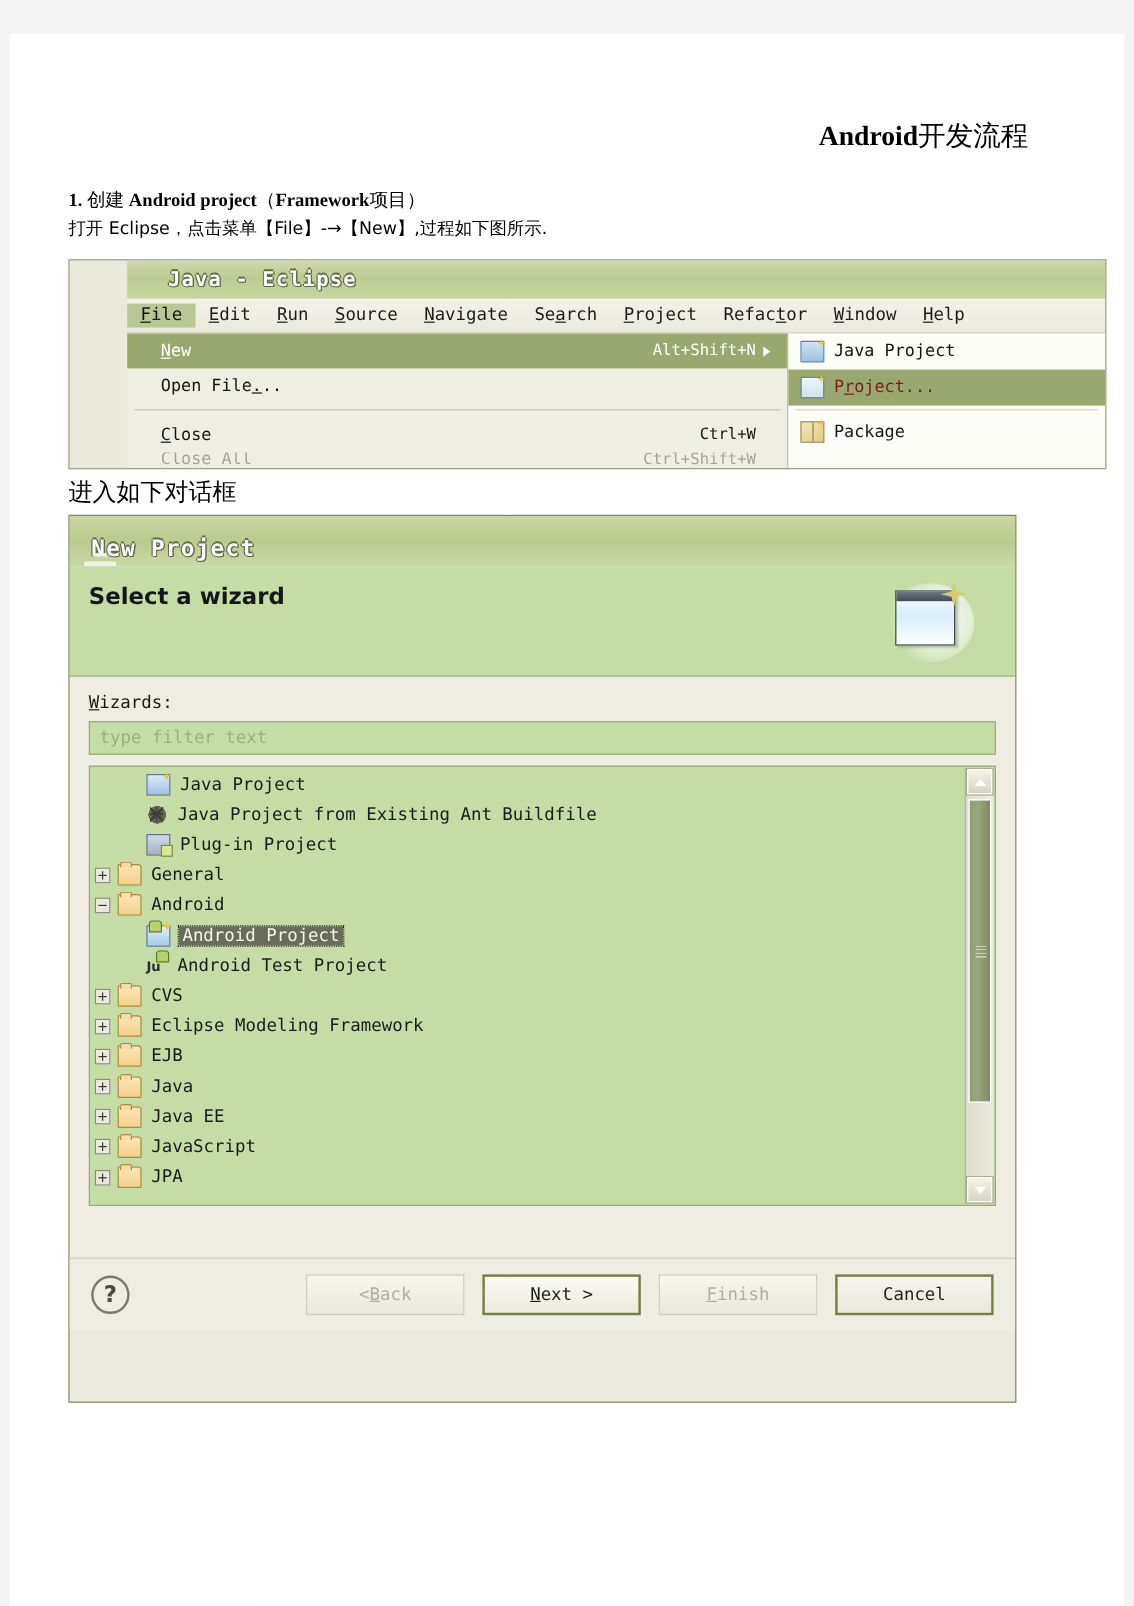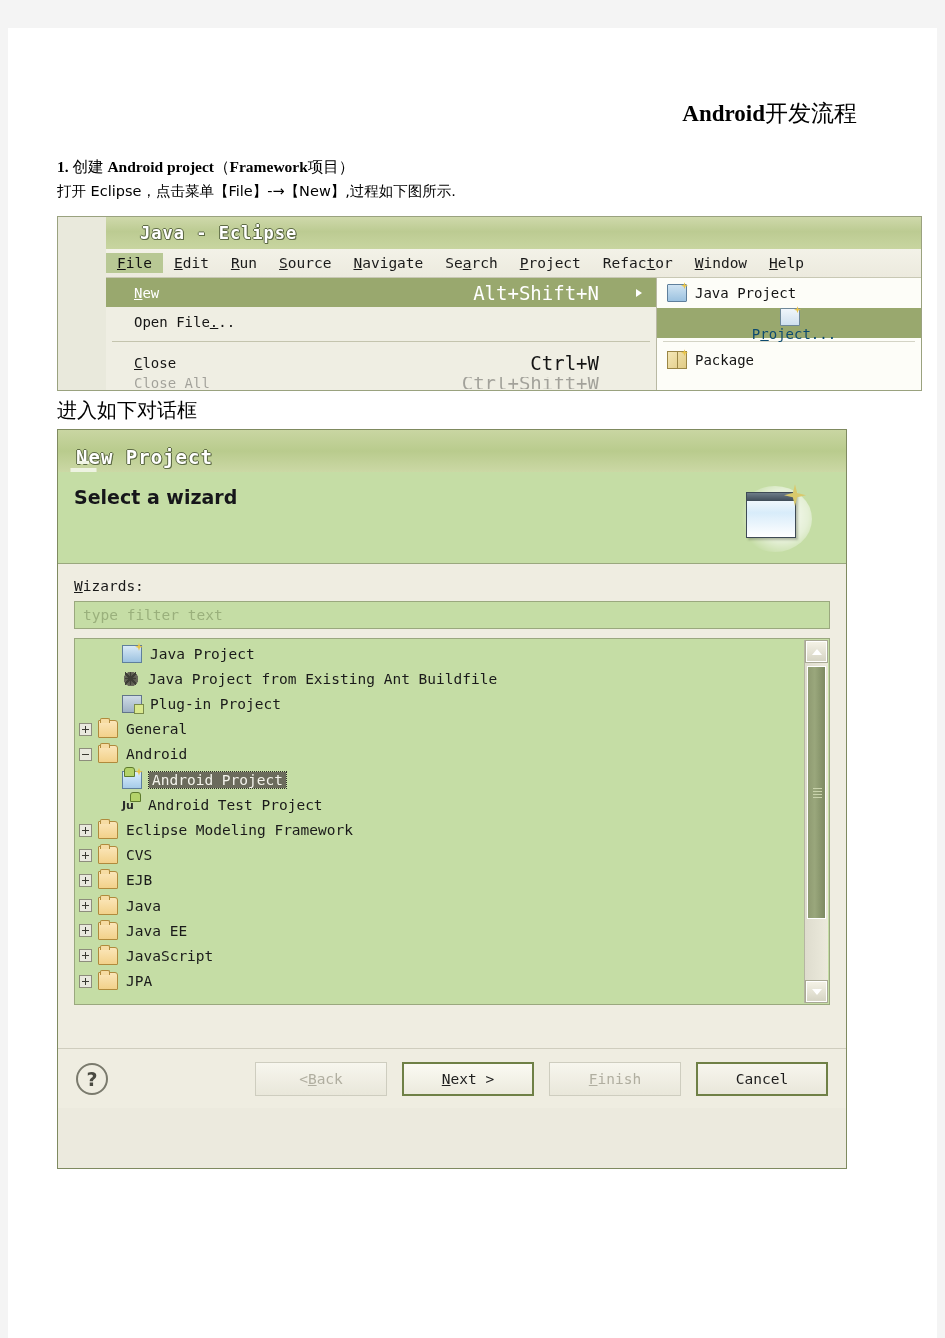--- a/index.html
+++ b/index.html
@@ -163,22 +163,22 @@
     box-sizing: border-box;
     position: relative;
   }
   .ecl-dd-row.hl {
     background: #99a86e;
     color: #ffffff;
   }
   .ecl-dd-row .lbl { flex: 0 0 auto; }
   .ecl-dd-row .accel {
     position: absolute;
-    right: 57px;
-    font-size: 19px;
+    right: 26px;
+    font-size: 13px;
   }
   .ecl-dd-row .arrow {
     position: absolute;
     right: 14px;
     width: 0; height: 0;
     border-left: 6px solid #ffffff;
     border-top: 4px solid transparent;
     border-bottom: 4px solid transparent;
   }
   .ecl-dd-sep {
@@ -199,22 +199,21 @@
     display: flex;
     align-items: center;
     height: 30px;
     padding-left: 10px;
     font-family: "DejaVu Sans Mono", monospace;
     font-size: 14px;
     color: #141414;
   }
   .ecl-sub-row.hl {
     background: #99a86e;
-    color: #0c4a6e;
-    flex-direction: column;
+    color: #7f1d1d;
   }
   .ecl-sub-row u { text-decoration: underline; }
   .ecl-sub-row .sicon {
     width: 18px; height: 16px;
     margin-right: 8px;
     flex: 0 0 auto;
     position: relative;
   }
   .icon-javaproj {
     background: linear-gradient(to bottom, #cfe3f2 0%, #9cc2e0 100%);
@@ -782,27 +781,27 @@
             <div class="trow">
               <span class="spacer-exp"></span>
                 <span class="indent" style="width:24px;"></span>
               <span class="tico tico-androidtest"></span>
               <span class="tlabel">Android Test Project</span>
             </div>
 
             <div class="trow">
               <span class="expander plus"></span>
               <span class="tico tico-folder"></span>
-              <span class="tlabel">Eclipse Modeling Framework</span>
+              <span class="tlabel">CVS</span>
             </div>
 
             <div class="trow">
               <span class="expander plus"></span>
               <span class="tico tico-folder"></span>
-              <span class="tlabel">CVS</span>
+              <span class="tlabel">Eclipse Modeling Framework</span>
             </div>
 
             <div class="trow">
               <span class="expander plus"></span>
               <span class="tico tico-folder"></span>
               <span class="tlabel">EJB</span>
             </div>
 
             <div class="trow">
               <span class="expander plus"></span>

